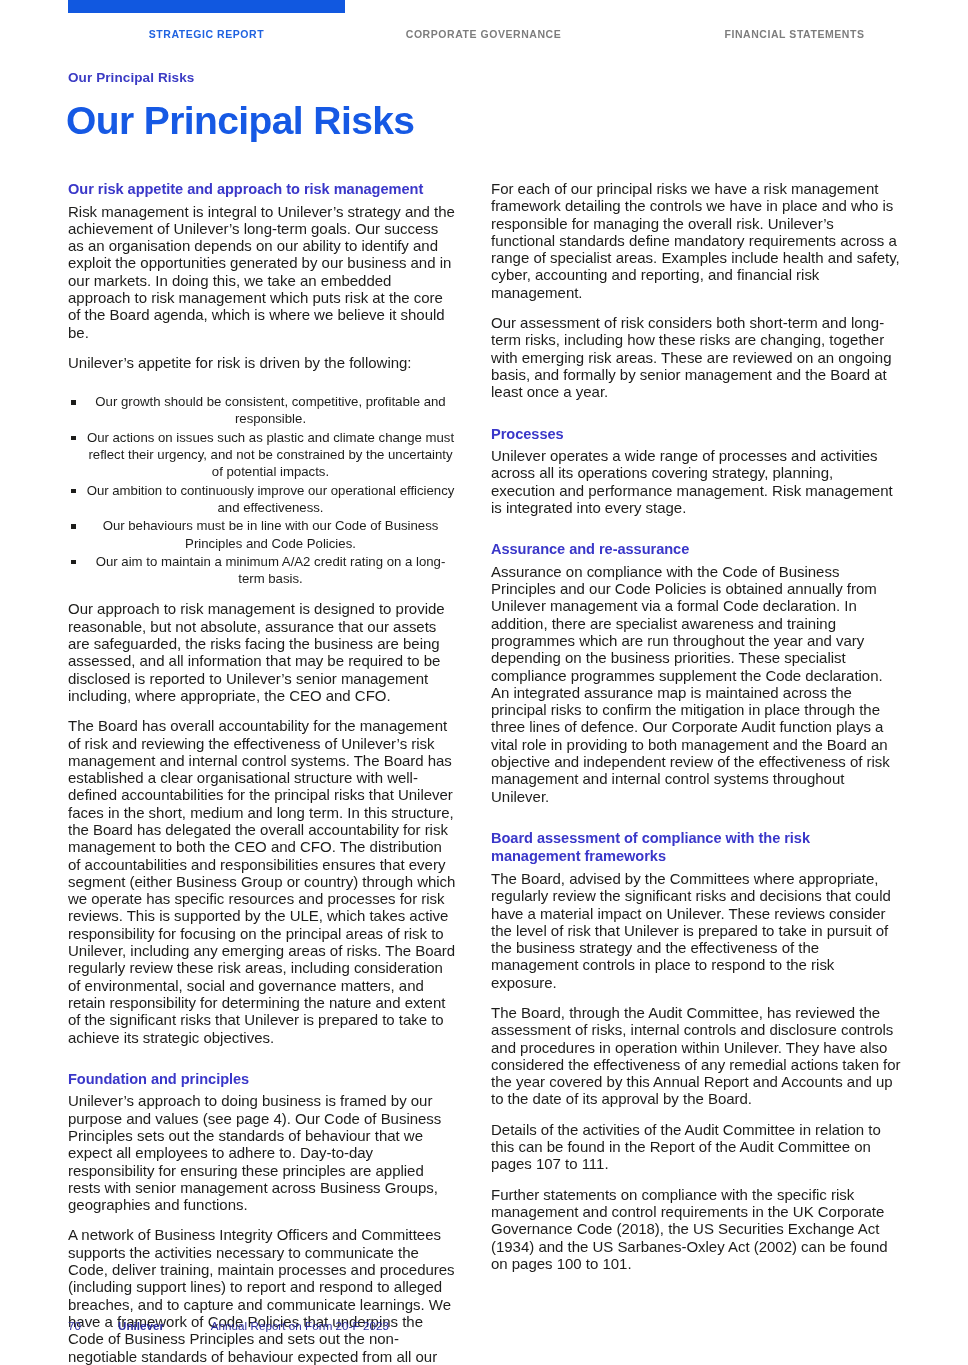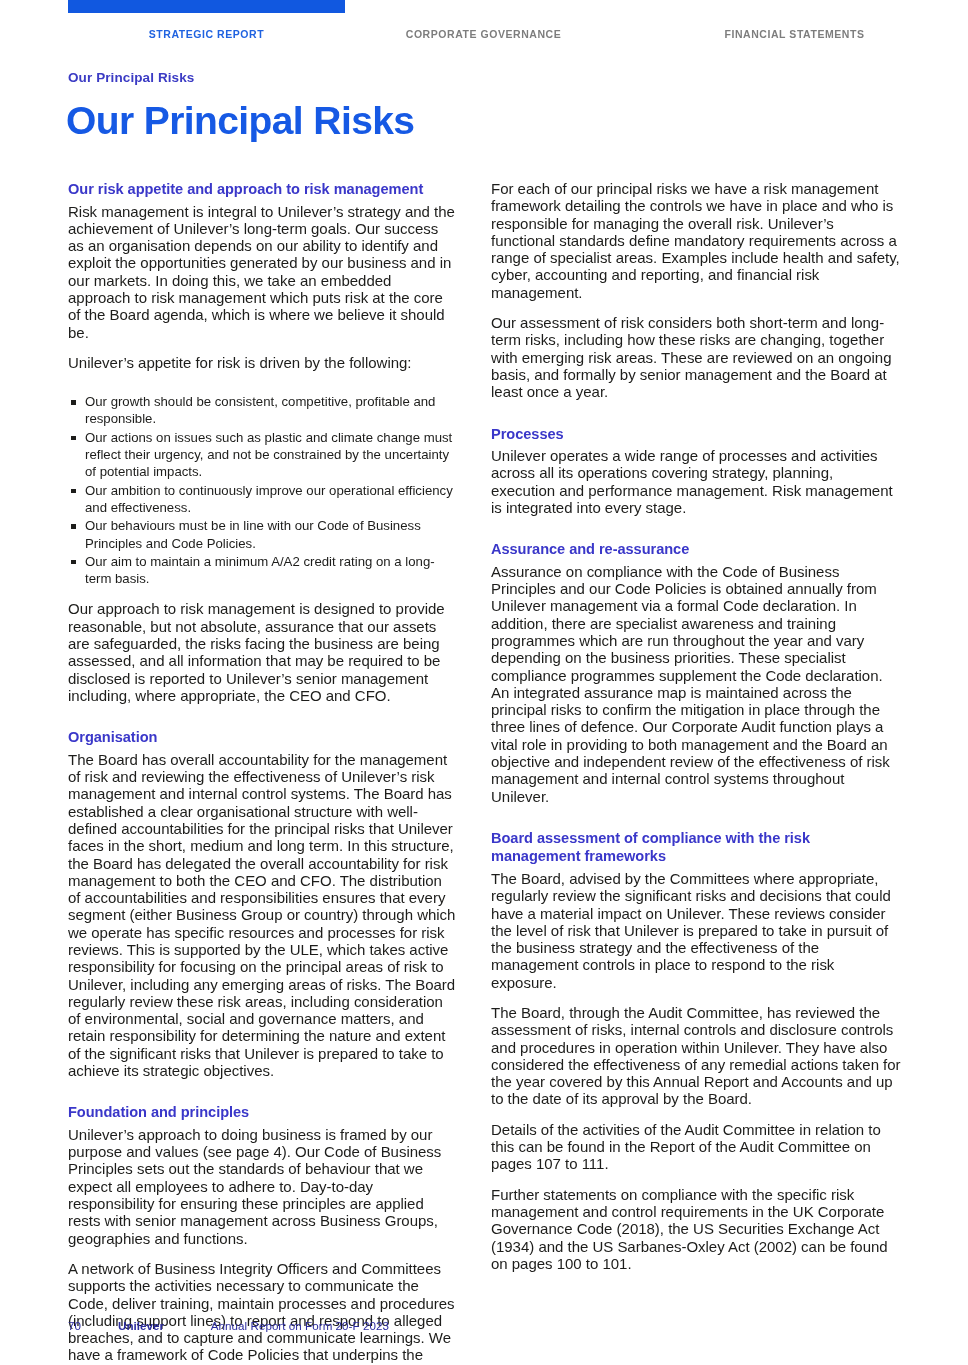--- a/index.html
+++ b/index.html
@@ -98,20 +98,21 @@
     list-style: none;
     margin: 0 0 13px 0;
     padding: 0;
   }
   ul.bullets li {
     position: relative;
     padding-left: 17px;
     font-size: 13.2px;
     line-height: 17.3px;
     margin: 0 0 1px 0;
+    text-align: center;
   }
   ul.bullets li .sq {
     position: absolute;
     left: 3px;
     top: 7px;
     width: 4.5px;
     height: 4.5px;
     background: #1d1d1b;
   }
 
@@ -162,21 +163,20 @@
   <ul class="bullets">
     <li><span class="sq"></span><span>Our growth should be consistent, competitive, profitable and responsible.</span></li>
     <li><span class="sq"></span><span>Our actions on issues such as plastic and climate change must reflect their urgency, and not be constrained by the uncertainty of potential impacts.</span></li>
     <li><span class="sq"></span><span>Our ambition to continuously improve our operational efficiency and effectiveness.</span></li>
     <li><span class="sq"></span><span>Our behaviours must be in line with our Code of Business Principles and Code Policies.</span></li>
     <li><span class="sq"></span><span>Our aim to maintain a minimum A/A2 credit rating on a long-term basis.</span></li>
   </ul>
 
   <p class="body">Our approach to risk management is designed to provide reasonable, but not absolute, assurance that our assets are safeguarded, the risks facing the business are being assessed, and all information that may be required to be disclosed is reported to Unilever’s senior management including, where appropriate, the CEO and CFO.</p>
 
-  <h2 class="sect spaced">Organisation</h2>
   <p class="body">The Board has overall accountability for the management of risk and reviewing the effectiveness of Unilever’s risk management and internal control systems. The Board has established a clear organisational structure with well-defined accountabilities for the principal risks that Unilever faces in the short, medium and long term. In this structure, the Board has delegated the overall accountability for risk management to both the CEO and CFO. The distribution of accountabilities and responsibilities ensures that every segment (either Business Group or country) through which we operate has specific resources and processes for risk reviews. This is supported by the ULE, which takes active responsibility for focusing on the principal areas of risk to Unilever, including any emerging areas of risks. The Board regularly review these risk areas, including consideration of environmental, social and governance matters, and retain responsibility for determining the nature and extent of the significant risks that Unilever is prepared to take to achieve its strategic objectives.</p>
 
   <h2 class="sect spaced">Foundation and principles</h2>
   <p class="body">Unilever’s approach to doing business is framed by our purpose and values (see page 4). Our Code of Business Principles sets out the standards of behaviour that we expect all employees to adhere to. Day-to-day responsibility for ensuring these principles are applied rests with senior management across Business Groups, geographies and functions.</p>
   <p class="body">A network of Business Integrity Officers and Committees supports the activities necessary to communicate the Code, deliver training, maintain processes and procedures (including support lines) to report and respond to alleged breaches, and to capture and communicate learnings. We have a framework of Code Policies that underpins the Code of Business Principles and sets out the non-negotiable standards of behaviour expected from all our employees.</p>
 
 </div>
 
 <div class="column" id="col-right">
 

